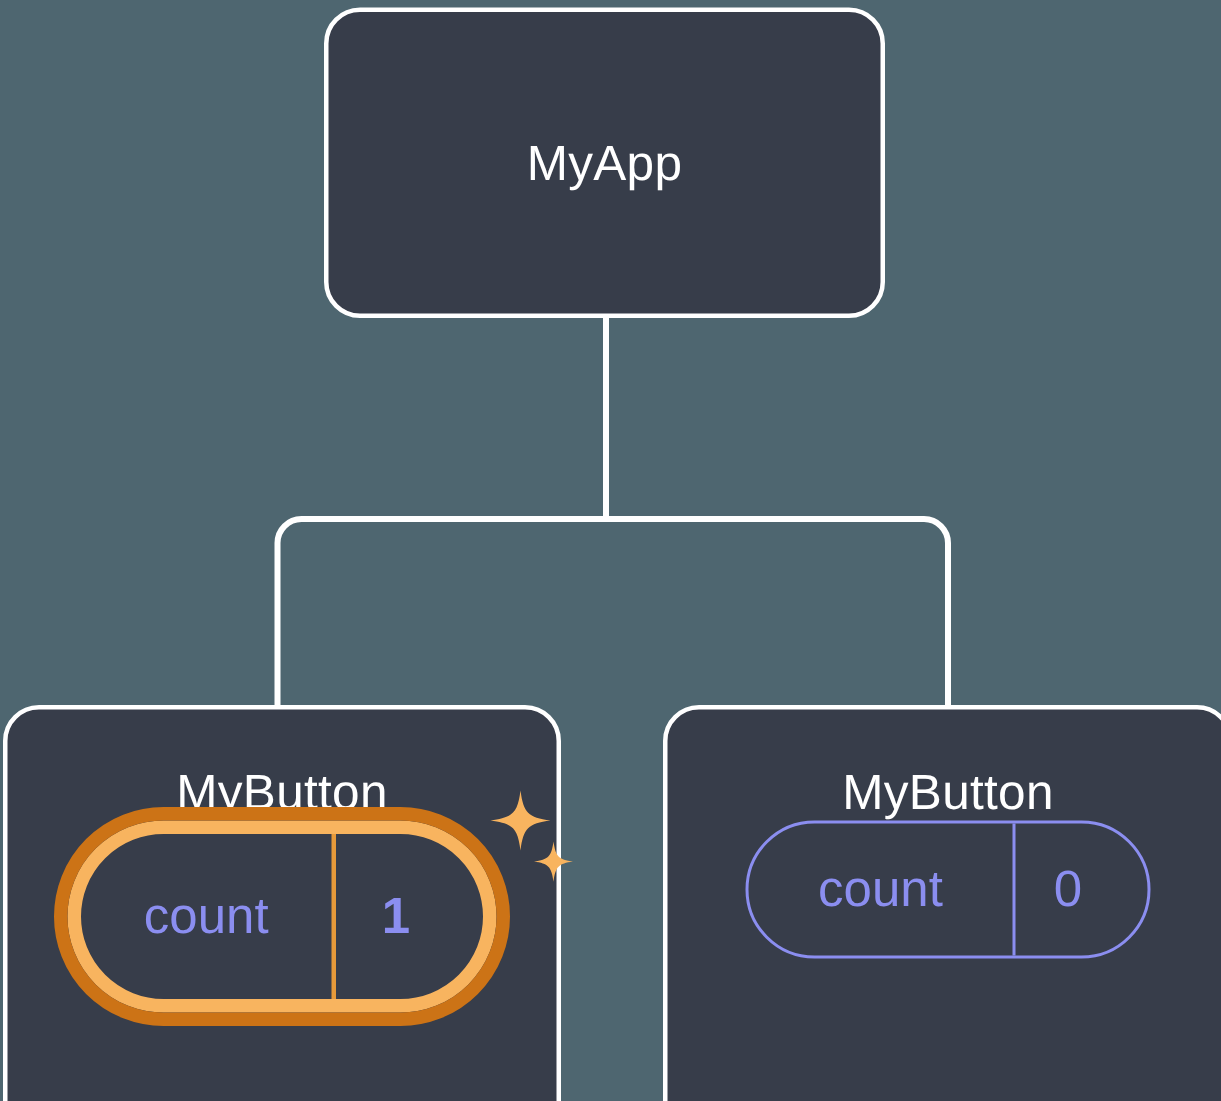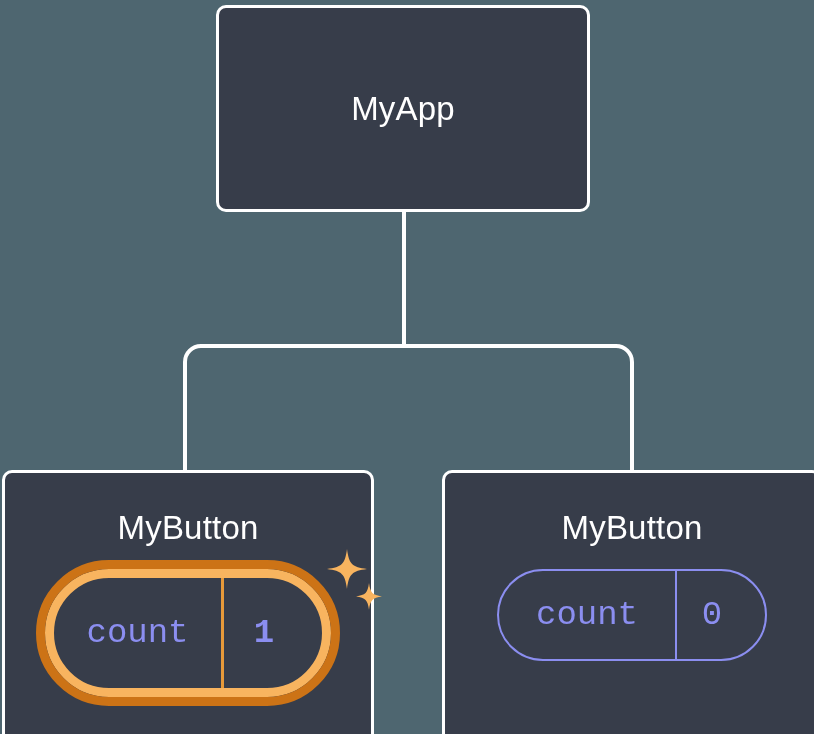--- a/index.html
+++ b/index.html
@@ -29,21 +29,21 @@
     height: 734px;
     pointer-events: none;
   }
 
   
   .node {
     position: absolute;
     box-sizing: border-box;
     background: #373d4a;
     border: 3px solid #ffffff;
-    border-radius: 10px;
+    border-radius: 24px;
     display: flex;
     flex-direction: column;
     align-items: center;
   }
   .node-title {
     color: #ffffff;
     font-size: 33px;
     font-weight: 400;
     letter-spacing: 0.2px;
     white-space: nowrap;
@@ -67,25 +67,23 @@
     left: 442px;
     top: 470px;
     width: 380px;
     height: 300px;
     padding-top: 36px;
   }
 
   
   .state-wrap {
     position: relative;
-    margin-top: 22px;
     display: flex;
     align-items: center;
     justify-content: center;
-    font-family: Liberation Mono, monospace;
   }
   .pill {
     position: relative;
     box-sizing: border-box;
     display: flex;
     align-items: stretch;
     height: 92px;
     border-radius: 46px;
     background: transparent;
   }

